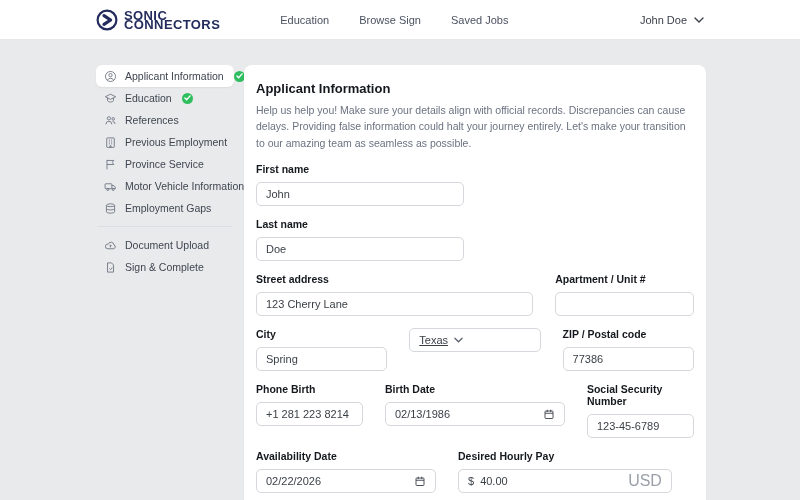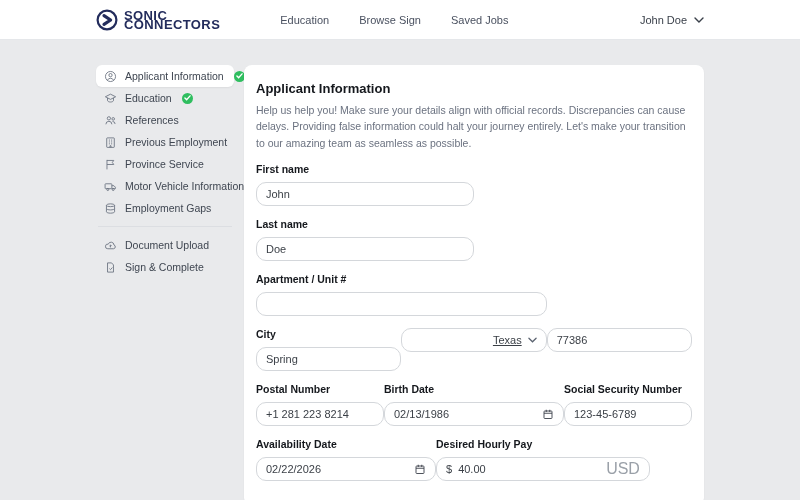--- a/index.html
+++ b/index.html
@@ -24,34 +24,34 @@
   .side-item { display:flex; align-items:center; gap:8px; padding:4px 8px; height:22px; border-radius:6px; font-size:10.5px; font-weight:500; color:#3f4651; cursor:pointer; white-space:nowrap; }
   .side-item.active { background:#fff; box-shadow:0 1px 2px rgba(0,0,0,.06); }
   .side-item .icon { display:flex; width:13px; height:13px; flex-shrink:0; }
   .check { display:inline-flex; align-items:center; justify-content:center; width:11px; height:11px; border-radius:50%; background:#2fbe5f; margin-left:2px; flex-shrink:0; }
   .side-divider { height:1px; background:#dcdee2; margin:7px 2px; }
 
   
   .card { flex:1; background:#fff; border-radius:8px; box-shadow:0 1px 2px rgba(0,0,0,.05); padding:16px 12px 24px 12px; }
   h1 { font-size:13px; font-weight:bold; color:#15181d; }
   .desc { font-size:10.5px; color:#6b7280; line-height:1.55; margin-top:6px; }
-  .form-row { display:grid; gap:0; margin-top:12px; }
+  .form-row { display:grid; gap:22px; margin-top:12px; }
   .cols-2 { grid-template-columns:1fr 1fr; }
   .cols-21 { grid-template-columns:2fr 1fr; }
   .cols-3 { grid-template-columns:1fr 1fr 1fr; }
   .field label { display:block; font-size:10.5px; font-weight:600; color:#15181d; margin-bottom:7px; }
   .input, input.input-el, textarea {
-    width:100%; height:24px; border:1px solid #d4d7db; border-radius:10px;
+    width:100%; height:24px; border:1px solid #d4d7db; border-radius:5px;
     font-family:"Liberation Sans", sans-serif; font-size:11px; color:#3a3f46;
     padding:0 9px; background:#fff; outline:none;
   }
   .input { display:flex; align-items:center; gap:6px; }
   .input .inner { border:none; padding:0; flex:1; min-width:0; height:100%; font-family:"Liberation Sans", sans-serif; font-size:11px; color:#3a3f46; outline:none; }
   .input .suffix { color:#9aa0a8; font-size:16px; }
-  .select { justify-content:flex-end; cursor:pointer;text-decoration:underline; }
+  .select { justify-content:flex-start; cursor:pointer;text-decoration:underline; }
   textarea::placeholder, input::placeholder { color:#a6acb4; }
   svg { display:block; }
 </style>
 </head>
 <body>
 
 <header>
   <div class="container header-inner">
     <div class="brand">
       <span>
@@ -197,20 +197,24 @@
     <div class="form-row cols-2">
       <div class="field">
         <label>Last name</label>
         <input class="input-el" value="Doe" style="">
       </div>
       <div></div>
     </div>
 
     <div class="form-row cols-21">
       <div class="field">
+        <label>Street address</label>
+        <input class="input-el" value="123 Cherry Lane" style="">
+      </div>
+      <div class="field">
         <label>Apartment / Unit #</label>
         <input class="input-el" value="" style="">
       </div>
     </div>
 
     <div class="form-row cols-3">
       <div class="field">
         <label>City</label>
         <input class="input-el" value="Spring" style="">
       </div>
@@ -218,27 +222,28 @@
         <div class="input select">
           <span>Texas</span>
           <span>
               <svg width="9" height="6" viewBox="0 0 10 6">
                 <path d="M1 1l4 4 4-4" stroke="#5b6370" stroke-width="1.4" fill="none" stroke-linecap="round"></path>
               </svg>
             </span>
         </div>
       </div>
       <div class="field">
+        <label>ZIP / Postal code</label>
         <input class="input-el" value="77386" style="">
       </div>
     </div>
 
     <div class="form-row cols-3">
       <div class="field">
-        <label>Postal Number</label>
+        <label>Phone Birth</label>
         <input class="input-el" value="+1 281 223 8214" style="">
       </div>
       <div class="field">
         <label>Birth Date</label>
         <div class="input">
           <input class="inner" value="02/13/1986" style="">
           <span>
               <svg width="12" height="12" viewBox="0 0 24 24" fill="none" stroke="#3a404a" stroke-width="1.8">
                 <rect x="4" y="6" width="16" height="15" rx="1.5"></rect>
                 <path d="M4 10.5h16M8.5 3.5V8M15.5 3.5V8"></path>

